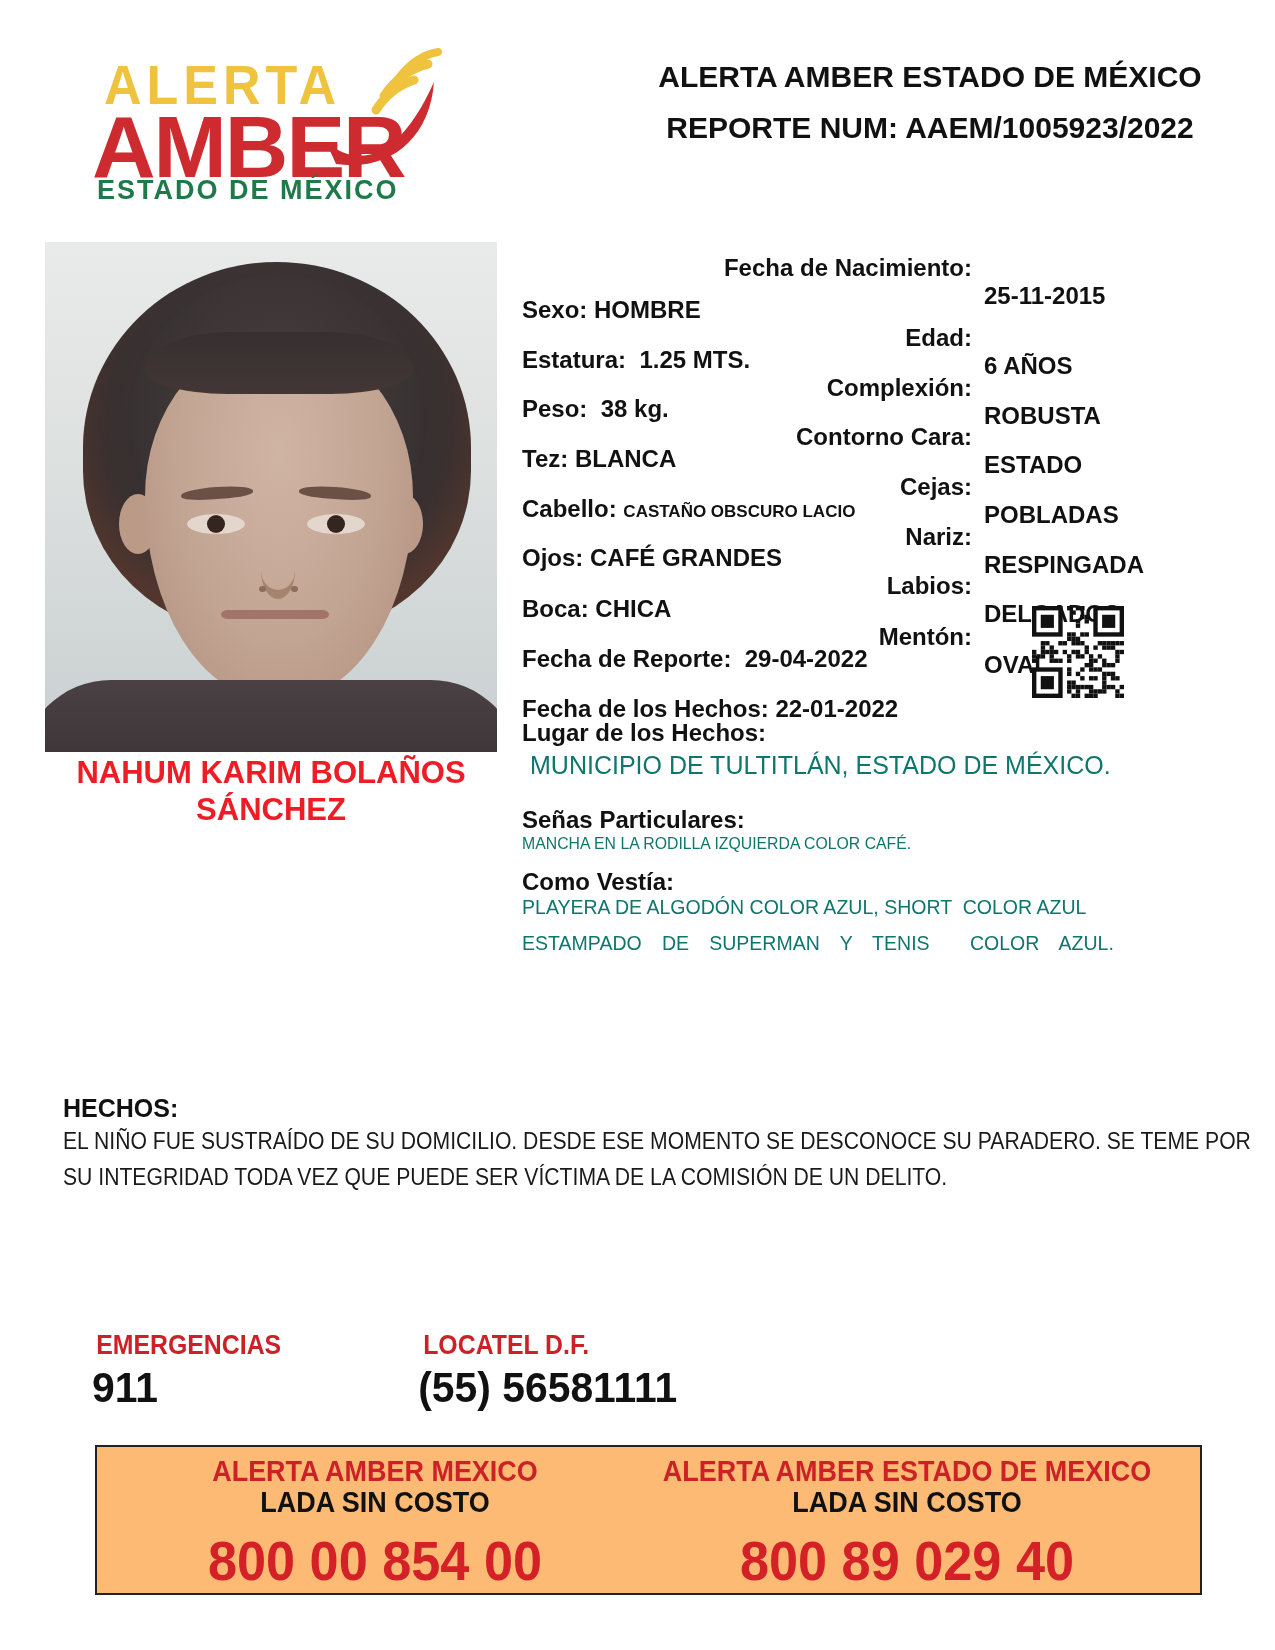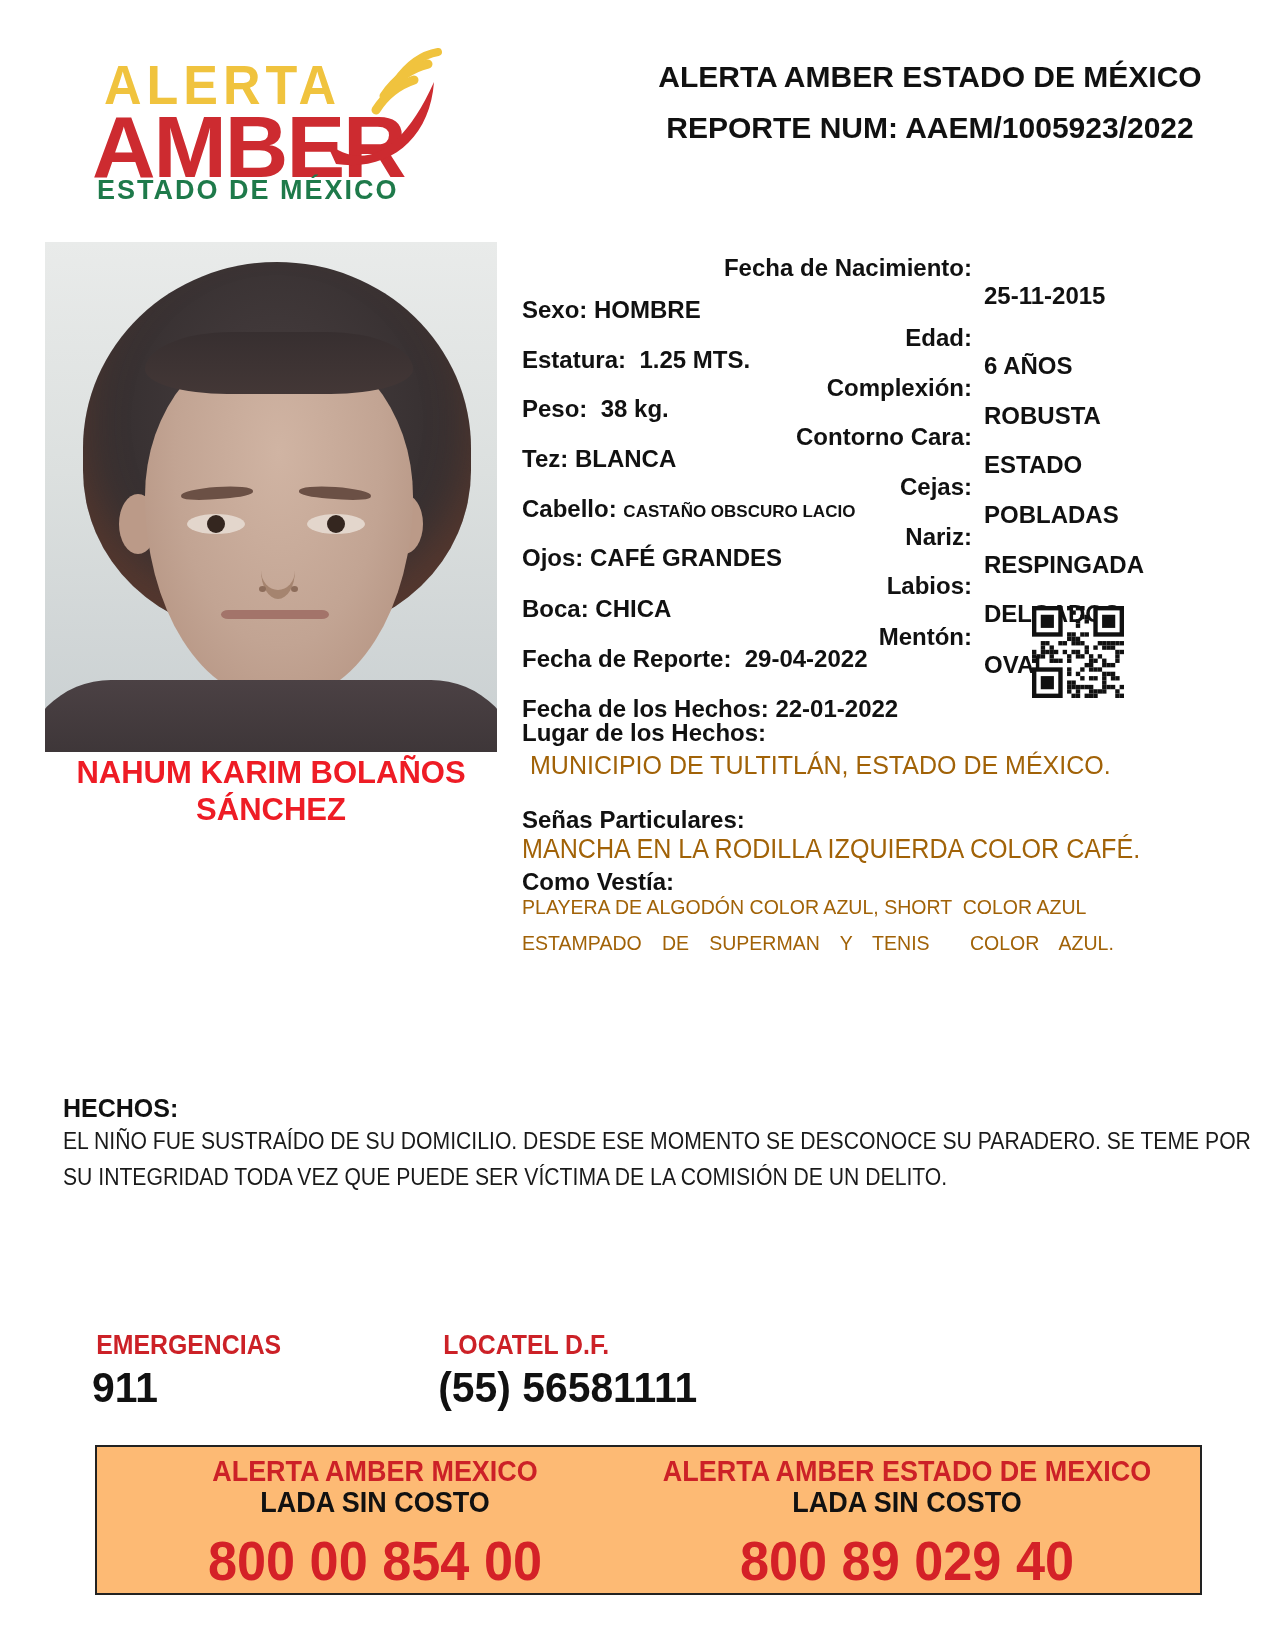--- a/index.html
+++ b/index.html
@@ -56,21 +56,21 @@
   .child-name{position:absolute;left:45px;top:754px;width:452px;text-align:center;z-index:7;
          font-size:31px;font-weight:bold;color:#ee1c25;line-height:37px;}
 
   
   .drow{position:absolute;font-size:24px;font-weight:bold;white-space:pre;}
   .lcell{position:absolute;left:522px;white-space:pre;}
   .rlab{position:absolute;left:700px;width:272px;text-align:right;white-space:pre;}
   .rval{position:absolute;left:984px;white-space:pre;}
   .small-caps-val{font-size:17px;}
   .section-label{position:absolute;left:522px;font-size:24px;font-weight:bold;}
-  .body-text{position:absolute;font-weight:normal;color:#a16207;white-space:pre;}
+  .body-text{position:absolute;font-weight:normal;color:#0f766e;white-space:pre;}
   .cond{display:inline-block;transform:scaleX(0.93);transform-origin:0 50%;white-space:pre;}
   .qr{position:absolute;left:1032px;top:606px;width:92px;height:92px;}
 
   
   .hechos-label{position:absolute;left:63px;top:1094px;font-size:25px;font-weight:bold;}
   .hechos-line{position:absolute;left:63px;font-size:23px;color:#1a1a1a;white-space:nowrap;
          transform:scaleX(0.92);transform-origin:0 50%;}
 
   
   .contact-col{position:absolute;top:1330px;text-align:left;}
@@ -316,35 +316,35 @@
       <rect x="70.0952380952381" y="8.761904761904763" width="13.142857142857144" height="13.142857142857144"></rect>
       <rect x="0" y="61.33333333333334" width="30.66666666666667" height="30.66666666666667"></rect>
       <rect fill="#fff" x="4.380952380952381" y="65.71428571428572" width="21.904761904761905" height="21.904761904761905"></rect>
       <rect x="8.761904761904763" y="70.0952380952381" width="13.142857142857144" height="13.142857142857144"></rect>
     </svg>
 
   <div class="section-label" style="top:719px">Lugar de los Hechos:</div>
   <div class="body-text" style="left:530px;top:751px;font-size:25px">MUNICIPIO DE TULTITLÁN, ESTADO DE MÉXICO.</div>
 
   <div class="section-label" style="top:806px">Señas Particulares:</div>
-  <div class="body-text" style="left:522px;top:834px;font-size:27px"><span class="cond">MANCHA EN LA RODILLA IZQUIERDA COLOR CAFÉ.</span></div>
+  <div class="body-text" style="left:522px;top:834px;font-size:17px"><span class="cond">MANCHA EN LA RODILLA IZQUIERDA COLOR CAFÉ.</span></div>
 
   <div class="section-label" style="top:868px">Como Vestía:</div>
   <div class="body-text" style="left:522px;top:931px;font-size:21px"><span class="cond" style="word-spacing:5px">ESTAMPADO  DE  SUPERMAN  Y  TENIS    COLOR  AZUL.</span></div>
   <div class="body-text" style="left:522px;top:895px;font-size:21px"><span class="cond">PLAYERA DE ALGODÓN COLOR AZUL, SHORT  COLOR AZUL</span></div>
 
   <div class="hechos-label">HECHOS:</div>
   <div class="hechos-line" style="top:1128px">EL NIÑO FUE SUSTRAÍDO DE SU DOMICILIO. DESDE ESE MOMENTO SE DESCONOCE SU PARADERO. SE TEME POR</div>
   <div class="hechos-line" style="top:1164px">SU INTEGRIDAD TODA VEZ QUE PUEDE SER VÍCTIMA DE LA COMISIÓN DE UN DELITO.</div>
 
   <div class="contact-col" style="left:85px;width:280px">
     <div class="contact-label">EMERGENCIAS</div>
     <div class="contact-number">911</div>
   </div>
-  <div class="contact-col" style="left:430px;width:330px">
+  <div class="contact-col" style="left:410px;width:330px">
     <div class="contact-label">LOCATEL D.F.</div>
     <div class="contact-number">(55) 56581111</div>
   </div>
 
   <div class="footer-box">
     <div class="fcol left">
       <div class="ftitle">ALERTA AMBER MEXICO</div>
       <div class="fsub">LADA SIN COSTO</div>
       <div class="fnumber">800 00 854 00</div>
     </div>

